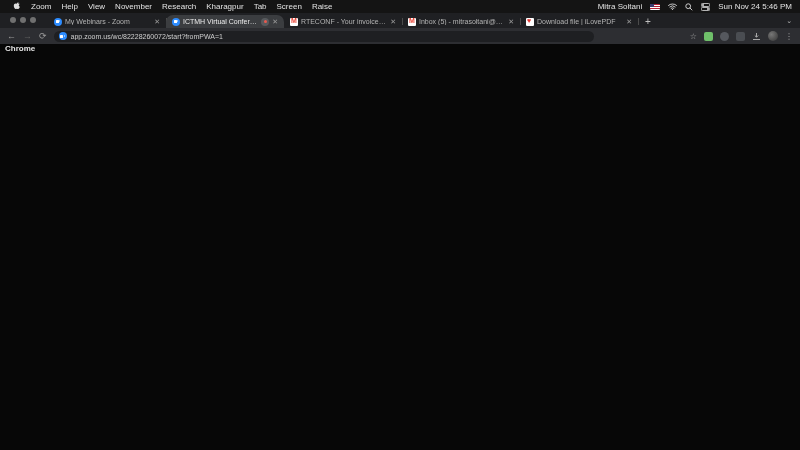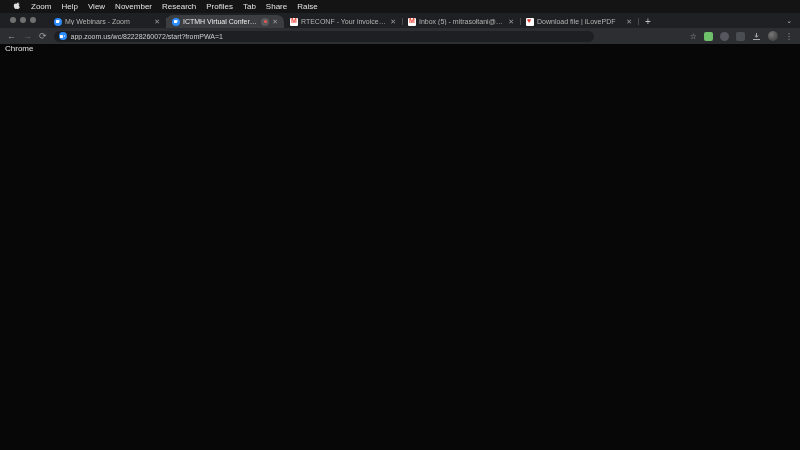--- a/index.html
+++ b/index.html
@@ -2,21 +2,21 @@
 <html><head>
 <meta charset="utf-8">
 <style>
   *{box-sizing:border-box;margin:0;padding:0}
   html,body{width:800px;height:450px;overflow:hidden}
   body{position:relative;background:#000;font-family:"Liberation Sans",sans-serif;-webkit-font-smoothing:antialiased}
 
   
   .menubar{position:absolute;top:0;left:0;width:800px;height:13px;background:#141414;display:flex;align-items:center;padding:0 8px;color:#e3e3e3;font-size:8px;z-index:50}
   .menubar .mi{padding:0 5px;white-space:nowrap}
-  .menubar .mi.app{font-weight:400}
+  .menubar .mi.app{font-weight:700}
   .mb-right{margin-left:auto;display:flex;align-items:center;gap:8px}
   .flag{width:10px;height:6px;background:repeating-linear-gradient(180deg,#b22234 0 1px,#fff 1px 2px);position:relative;border-radius:1px}
   .flag::before{content:"";position:absolute;left:0;top:0;width:4px;height:3px;background:#3c3b6e}
   .clock{white-space:nowrap}
 
   
   .tabstrip{position:absolute;top:13px;left:0;width:800px;height:15px;background:#1f2023;display:flex;align-items:flex-end;z-index:49}
   .windots{display:flex;gap:4px;padding:0 12px 5px 10px}
   .wdot{width:6px;height:6px;border-radius:50%;background:#707070}
   .tab{height:13px;display:flex;align-items:center;gap:3px;padding:0 6px;font-size:7px;color:#b4b4b4;width:118px;border-radius:7px 7px 0 0;position:relative}
@@ -166,24 +166,43 @@
         <path d="M4 2.2c.5-.8 1.4-.9 1.4-.9s.1.9-.4 1.5c-.6.7-1.3.6-1.3.6s-.2-.6.3-1.2z" fill="#ddd"></path>
         <path d="M5.8 4.6c0-1 .9-1.5.9-1.5s-.5-.7-1.4-.7c-.6 0-1 .3-1.3.3-.3 0-.8-.3-1.3-.3C1.6 2.4.8 3.3.8 4.7c0 1.6 1.1 3.3 1.9 3.3.4 0 .6-.25 1.2-.25s.8.25 1.2.25c.8 0 1.8-1.7 1.8-2.2 0 0-1.1-.35-1.1-1.2z" fill="#ddd"></path>
       </svg>
   </span>
   <span class="mi app">Chrome</span>
   <span class="mi">Zoom</span>
   <span class="mi">Help</span>
   <span class="mi">View</span>
   <span class="mi">November</span>
   <span class="mi">Research</span>
-  <span class="mi">Profiles</span>
+  <span class="mi">Kharagpur</span>
   <span class="mi">Tab</span>
-  <span class="mi">Share</span>
+  <span class="mi">Screen</span>
   <span class="mi">Raise</span>
+  <span class="mb-right">
+    <span>Mitra Soltani</span>
+    <span class="flag"></span>
+    <svg width="9" height="7" viewBox="0 0 9 7">
+        <path d="M.5 2.4a6 6 0 0 1 8 0M1.8 3.9a4 4 0 0 1 5.4 0M3.1 5.3a2 2 0 0 1 2.8 0" stroke="#ddd" stroke-width=".9" fill="none" stroke-linecap="round"></path>
+        <circle cx="4.5" cy="6.3" r=".6" fill="#ddd"></circle>
+      </svg>
+    <svg width="8" height="8" viewBox="0 0 8 8">
+        <circle cx="3.2" cy="3.2" r="2.4" stroke="#ddd" stroke-width=".9" fill="none"></circle>
+        <path d="M5 5l2 2" stroke="#ddd" stroke-width=".9" stroke-linecap="round"></path>
+      </svg>
+    <svg width="9" height="8" viewBox="0 0 9 8">
+        <rect x="0" y="0.5" width="9" height="3" rx="1.5" stroke="#ddd" stroke-width=".8" fill="none"></rect>
+        <circle cx="2" cy="2" r="1" fill="#ddd"></circle>
+        <rect x="0" y="4.5" width="9" height="3" rx="1.5" stroke="#ddd" stroke-width=".8" fill="none"></rect>
+        <circle cx="7" cy="6" r="1" fill="#ddd"></circle>
+      </svg>
+    <span class="clock">Sun Nov 24  5:46 PM</span>
+  </span>
 </div>
 
 <div class="tabstrip">
   <span class="windots">
       <span class="wdot"></span>
       <span class="wdot"></span>
       <span class="wdot"></span>
     </span>
   <div class="tab">
     <span class="fav zoom"></span>

